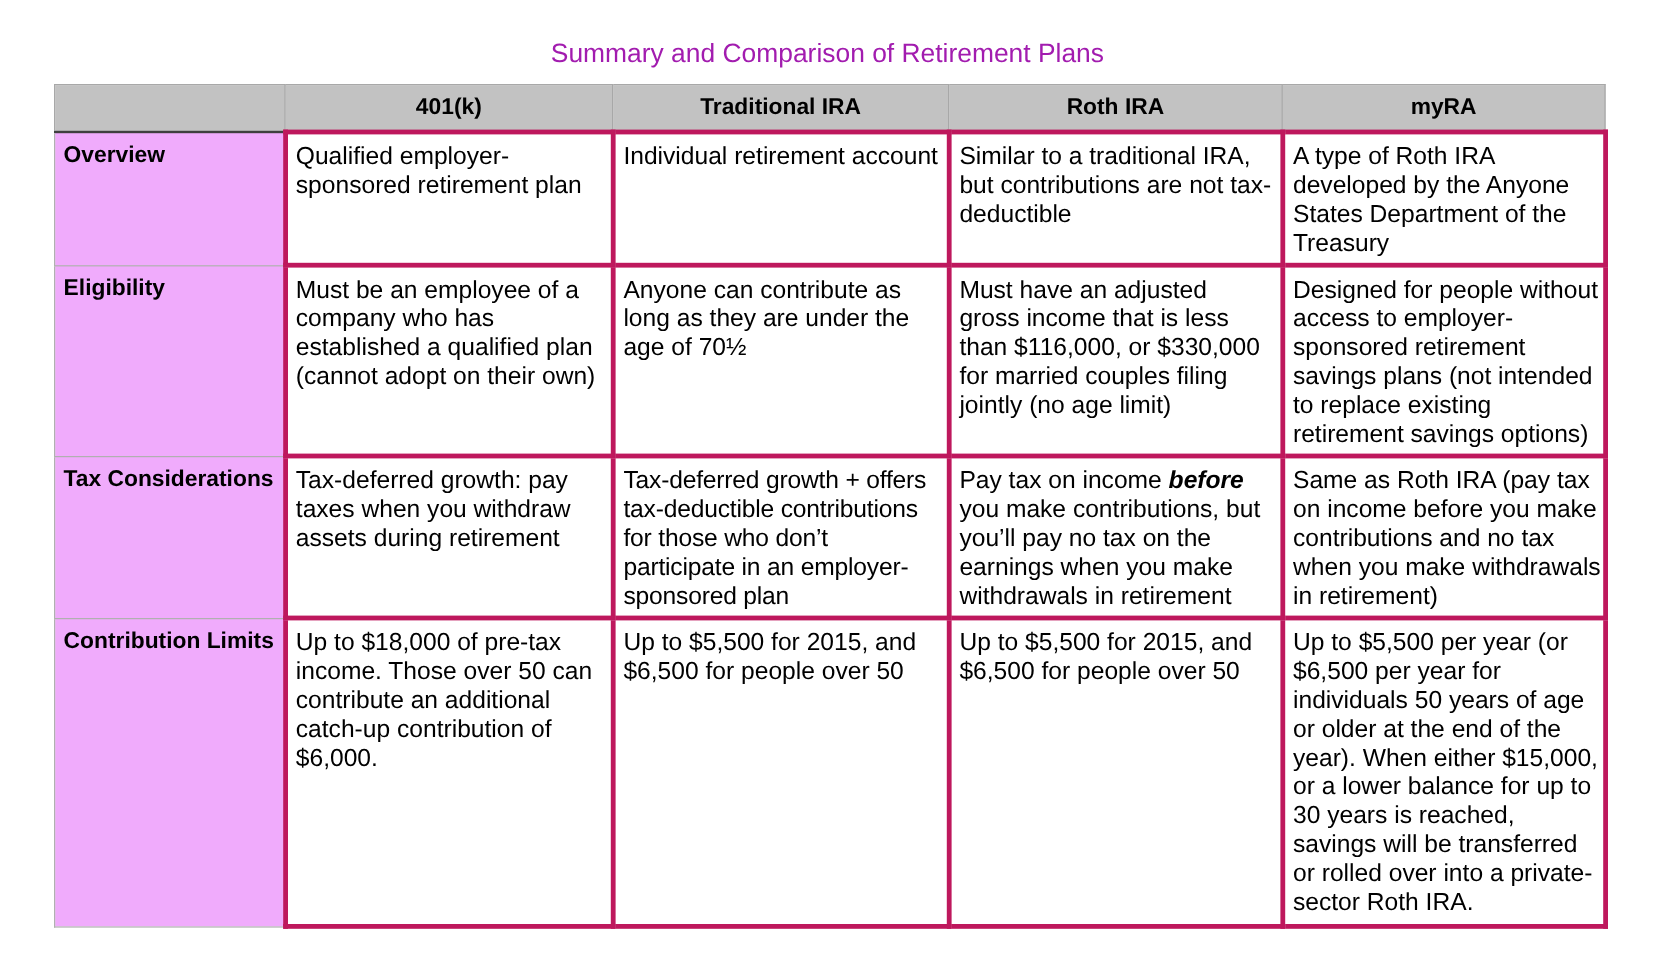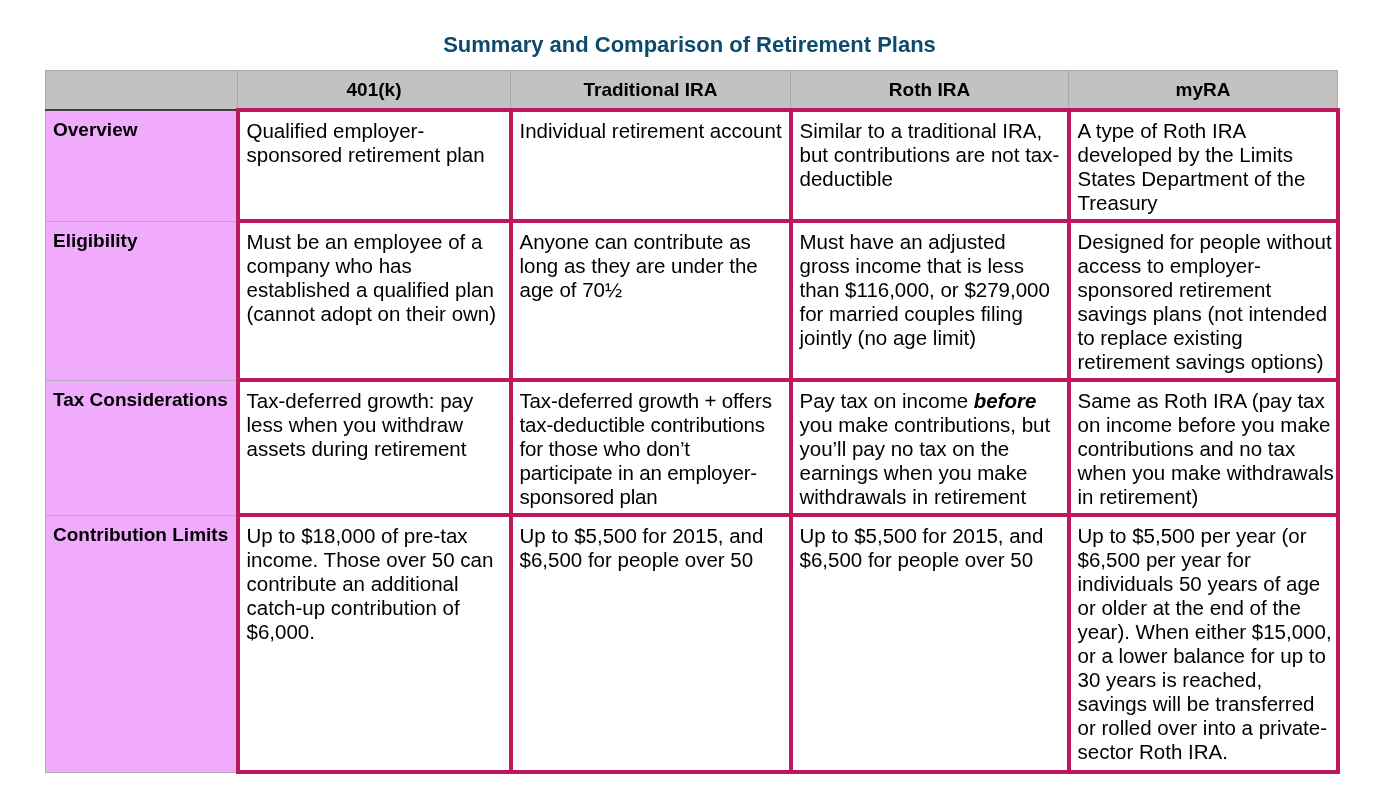--- a/index.html
+++ b/index.html
@@ -10,22 +10,22 @@
     background: #ffffff;
     overflow: hidden;
     font-family: "Liberation Sans", sans-serif;
     color: #000000;
   }
   .page-title {
     margin-top: 31px;
     text-align: center;
     font-size: 22px;
     line-height: 27px;
-    font-weight: bold;
-    color: #0c4a6e;
+    font-weight: normal;
+    color: #a21caf;
   }
   table.comparison {
     border-collapse: collapse;
     table-layout: fixed;
     width: 1292px;
     margin: 12px 0 0 45px;
   }
   col.c-label { width: 192px; }
   col.c-401k  { width: 273px; }
   col.c-trad  { width: 280px; }
@@ -93,32 +93,32 @@
       <th>Roth IRA</th>
       <th>myRA</th>
     </tr>
   </thead>
   <tbody>
     <tr class="r-overview">
       <th class="rowlabel">Overview</th>
       <td>Qualified employer-sponsored retirement plan</td>
       <td>Individual retirement account</td>
       <td>Similar to a traditional IRA, but contributions are not tax-deductible</td>
-      <td>A type of Roth IRA developed by the Limits States Department of the Treasury</td>
+      <td>A type of Roth IRA developed by the Anyone States Department of the Treasury</td>
     </tr>
     <tr class="r-eligibility">
       <th class="rowlabel">Eligibility</th>
       <td>Must be an employee of a company who has established a qualified plan (cannot adopt on their own)</td>
       <td>Anyone can contribute as long as they are under the age of 70½</td>
-      <td>Must have an adjusted gross income that is less than $116,000, or $279,000 for married couples filing jointly (no age limit)</td>
+      <td>Must have an adjusted gross income that is less than $116,000, or $330,000 for married couples filing jointly (no age limit)</td>
       <td>Designed for people without access to employer-sponsored retirement savings plans (not intended to replace existing retirement savings options)</td>
     </tr>
     <tr class="r-tax">
       <th class="rowlabel">Tax Considerations</th>
-      <td>Tax-deferred growth: pay less when you withdraw assets during retirement</td>
+      <td>Tax-deferred growth: pay taxes when you withdraw assets during retirement</td>
       <td class="tight">Tax-deferred growth + offers tax-deductible contributions for those who don’t participate in an employer-sponsored plan</td>
       <td><span>Pay tax on income </span><em>before</em><span> you make contributions, but you’ll pay no tax on the earnings when you make withdrawals in retirement</span></td>
       <td>Same as Roth IRA (pay tax on income before you make contributions and no tax when you make withdrawals in retirement)</td>
     </tr>
     <tr class="r-contribution">
       <th class="rowlabel">Contribution Limits</th>
       <td>Up to $18,000 of pre-tax income. Those over 50 can contribute an additional catch-up contribution of $6,000.</td>
       <td>Up to $5,500 for 2015, and $6,500 for people over 50</td>
       <td>Up to $5,500 for 2015, and $6,500 for people over 50</td>
       <td>Up to $5,500 per year (or $6,500 per year for individuals 50 years of age or older at the end of the year). When either $15,000, or a lower balance for up to 30 years is reached, savings will be transferred or rolled over into a private-sector Roth IRA.</td>

